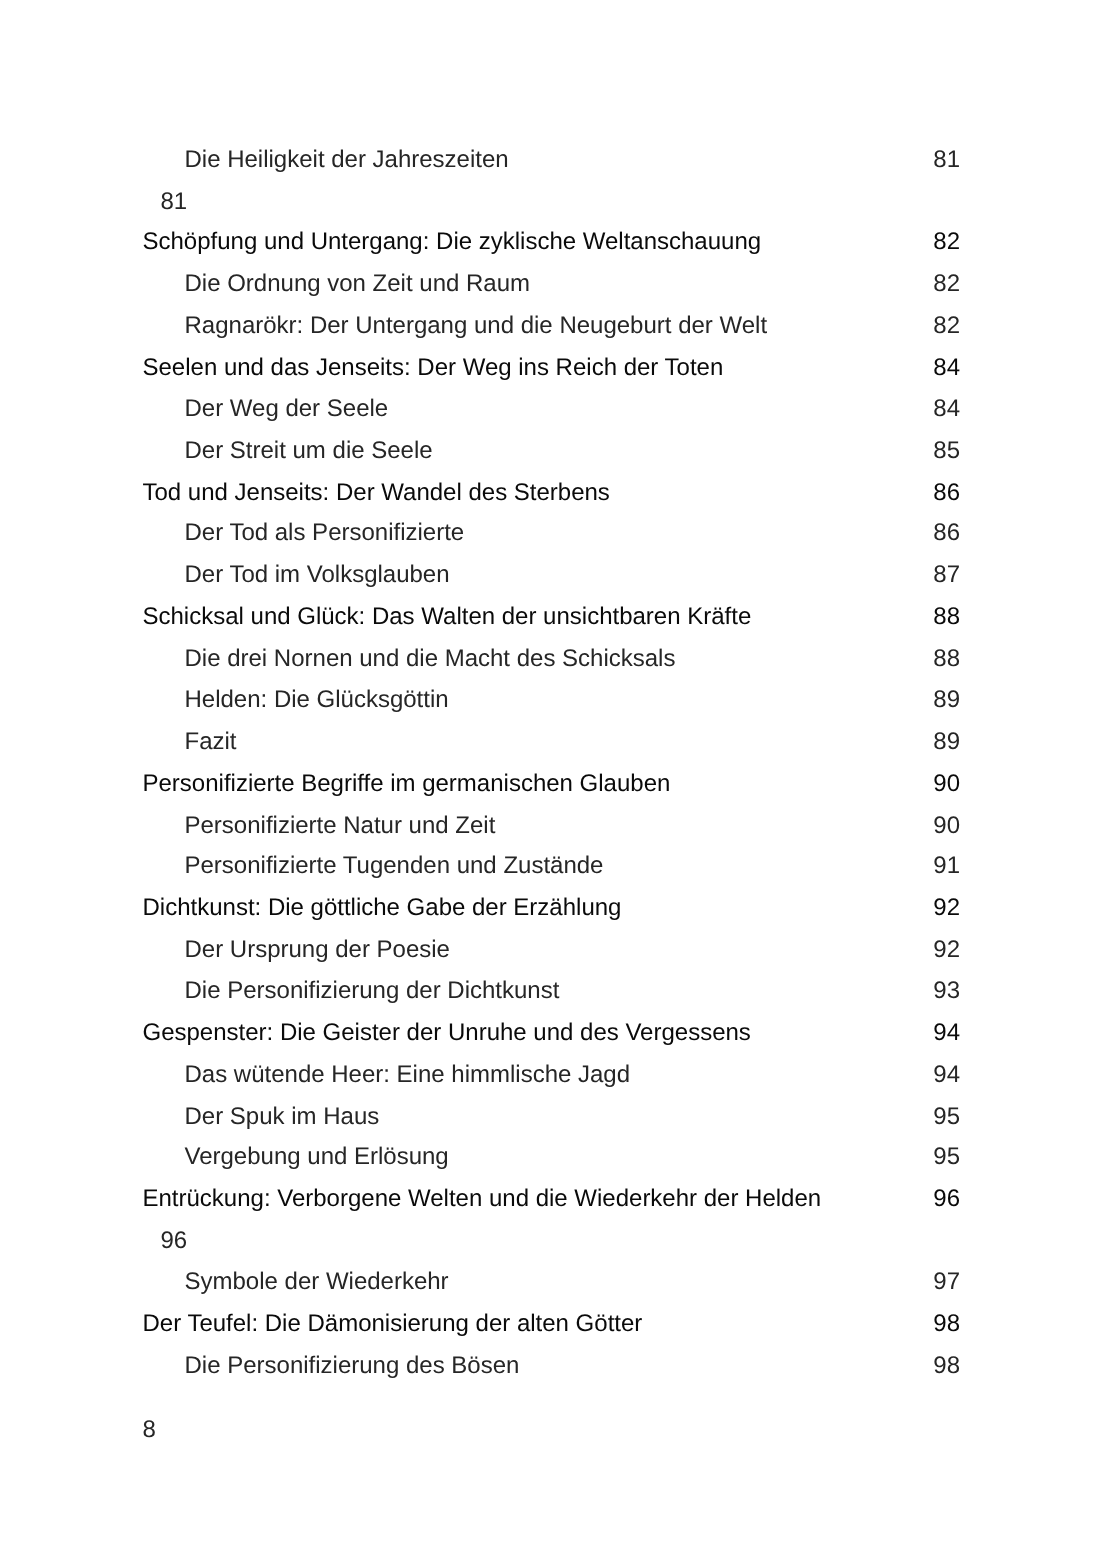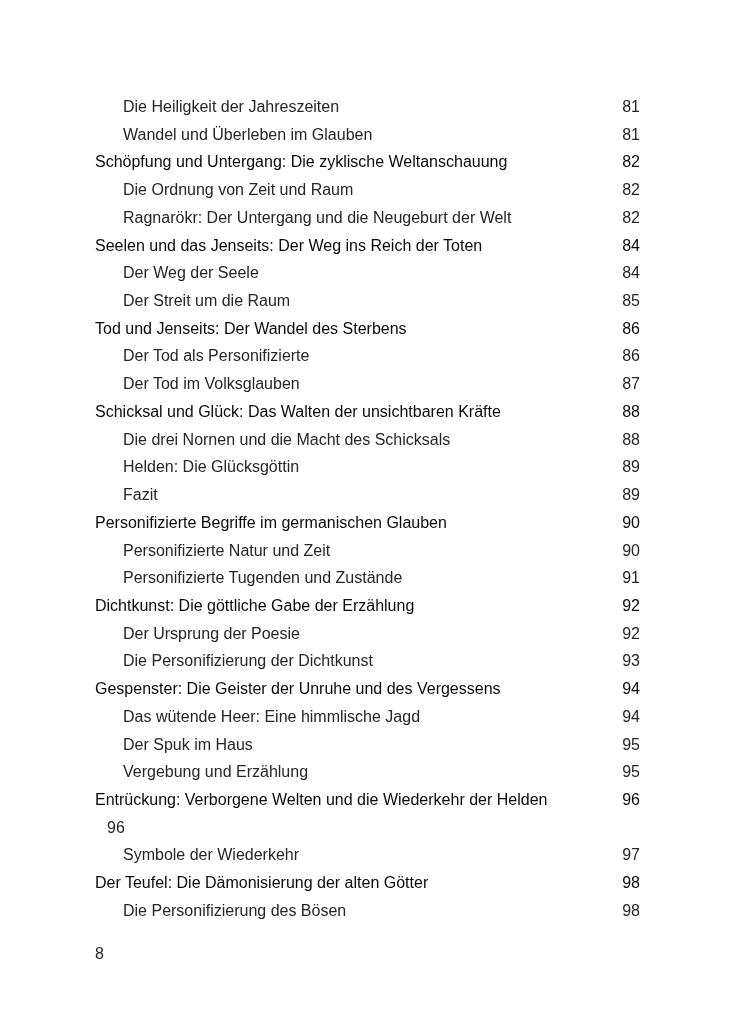--- a/index.html
+++ b/index.html
@@ -61,21 +61,20 @@
 </head>
 <body>
 
 <div class="page">
   <div class="toc" id="toc-list">
       <div class="toc-row sub">
         <span class="toc-label">Die Heiligkeit der Jahreszeiten</span>
         <span class="toc-page">81</span>
       </div>
       <div class="toc-row sub">
-        <span class="toc-label">Wandel und Überleben im Glauben</span>
         <span class="toc-page">81</span>
       </div>
       <div class="toc-row main">
         <span class="toc-label">Schöpfung und Untergang: Die zyklische Weltanschauung</span>
         <span class="toc-page">82</span>
       </div>
       <div class="toc-row sub">
         <span class="toc-label">Die Ordnung von Zeit und Raum</span>
         <span class="toc-page">82</span>
       </div>
@@ -85,21 +84,21 @@
       </div>
       <div class="toc-row main">
         <span class="toc-label">Seelen und das Jenseits: Der Weg ins Reich der Toten</span>
         <span class="toc-page">84</span>
       </div>
       <div class="toc-row sub">
         <span class="toc-label">Der Weg der Seele</span>
         <span class="toc-page">84</span>
       </div>
       <div class="toc-row sub">
-        <span class="toc-label">Der Streit um die Raum</span>
+        <span class="toc-label">Der Streit um die Seele</span>
         <span class="toc-page">85</span>
       </div>
       <div class="toc-row main">
         <span class="toc-label">Tod und Jenseits: Der Wandel des Sterbens</span>
         <span class="toc-page">86</span>
       </div>
       <div class="toc-row sub">
         <span class="toc-label">Der Tod als Personifizierte</span>
         <span class="toc-page">86</span>
       </div>
@@ -153,21 +152,21 @@
       </div>
       <div class="toc-row sub">
         <span class="toc-label">Das wütende Heer: Eine himmlische Jagd</span>
         <span class="toc-page">94</span>
       </div>
       <div class="toc-row sub">
         <span class="toc-label">Der Spuk im Haus</span>
         <span class="toc-page">95</span>
       </div>
       <div class="toc-row sub">
-        <span class="toc-label">Vergebung und Erzählung</span>
+        <span class="toc-label">Vergebung und Erlösung</span>
         <span class="toc-page">95</span>
       </div>
       <div class="toc-row main">
         <span class="toc-label">Entrückung: Verborgene Welten und die Wiederkehr der Helden</span>
         <span class="toc-page">96</span>
       </div>
       <div class="toc-row sub">
         <span class="toc-page">96</span>
       </div>
       <div class="toc-row sub">

